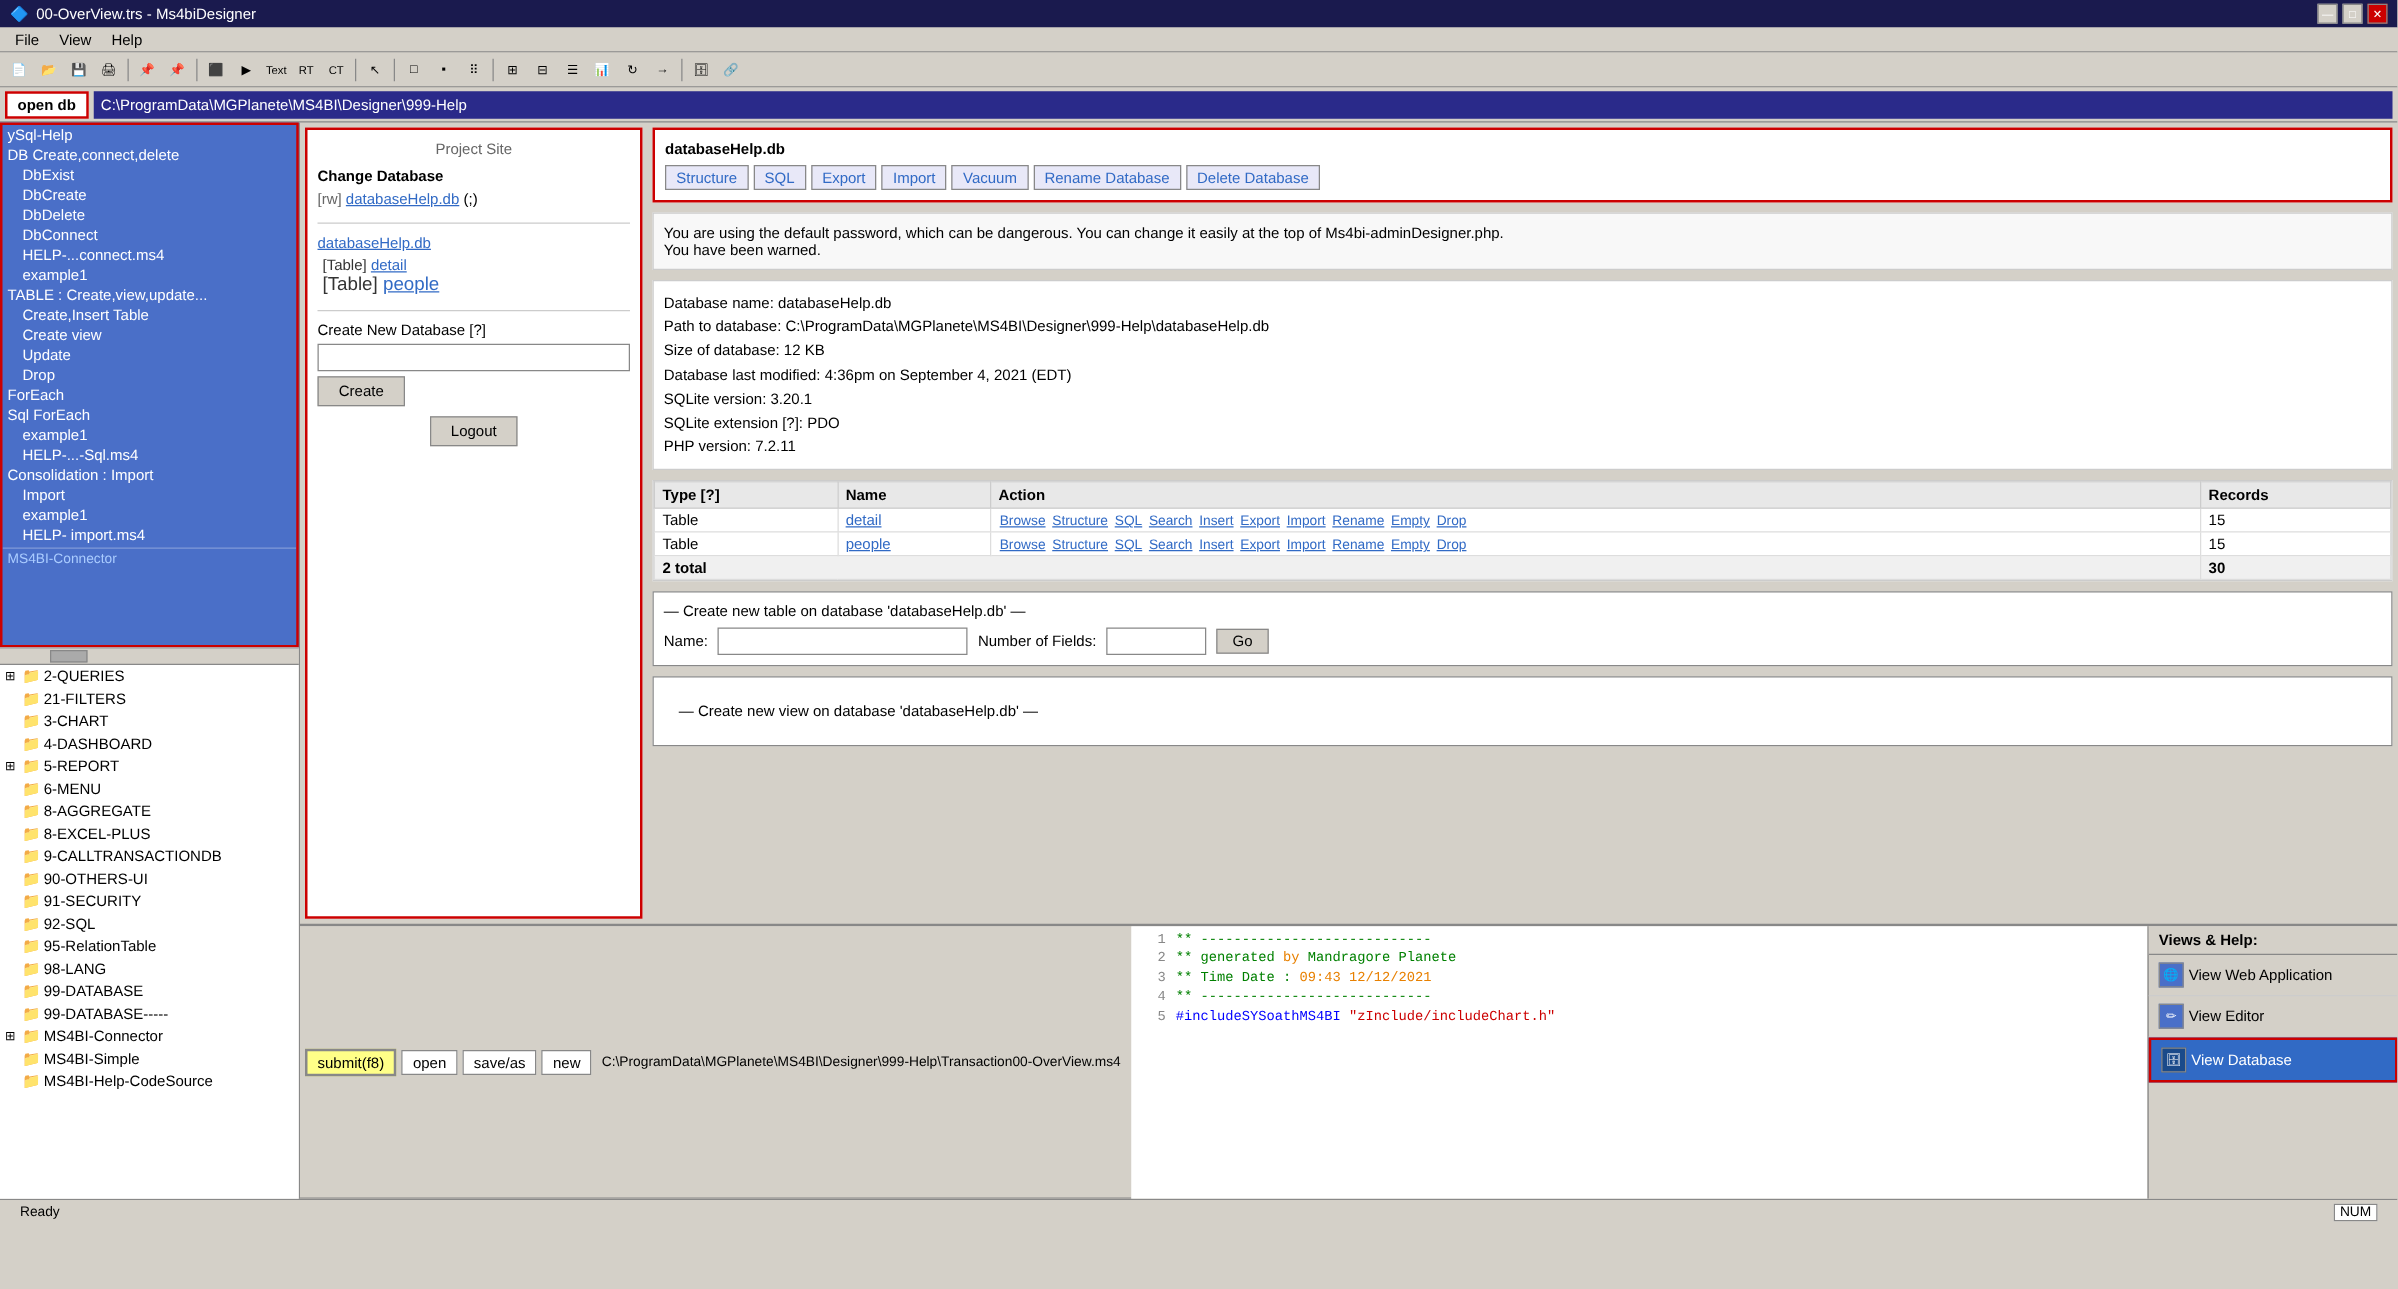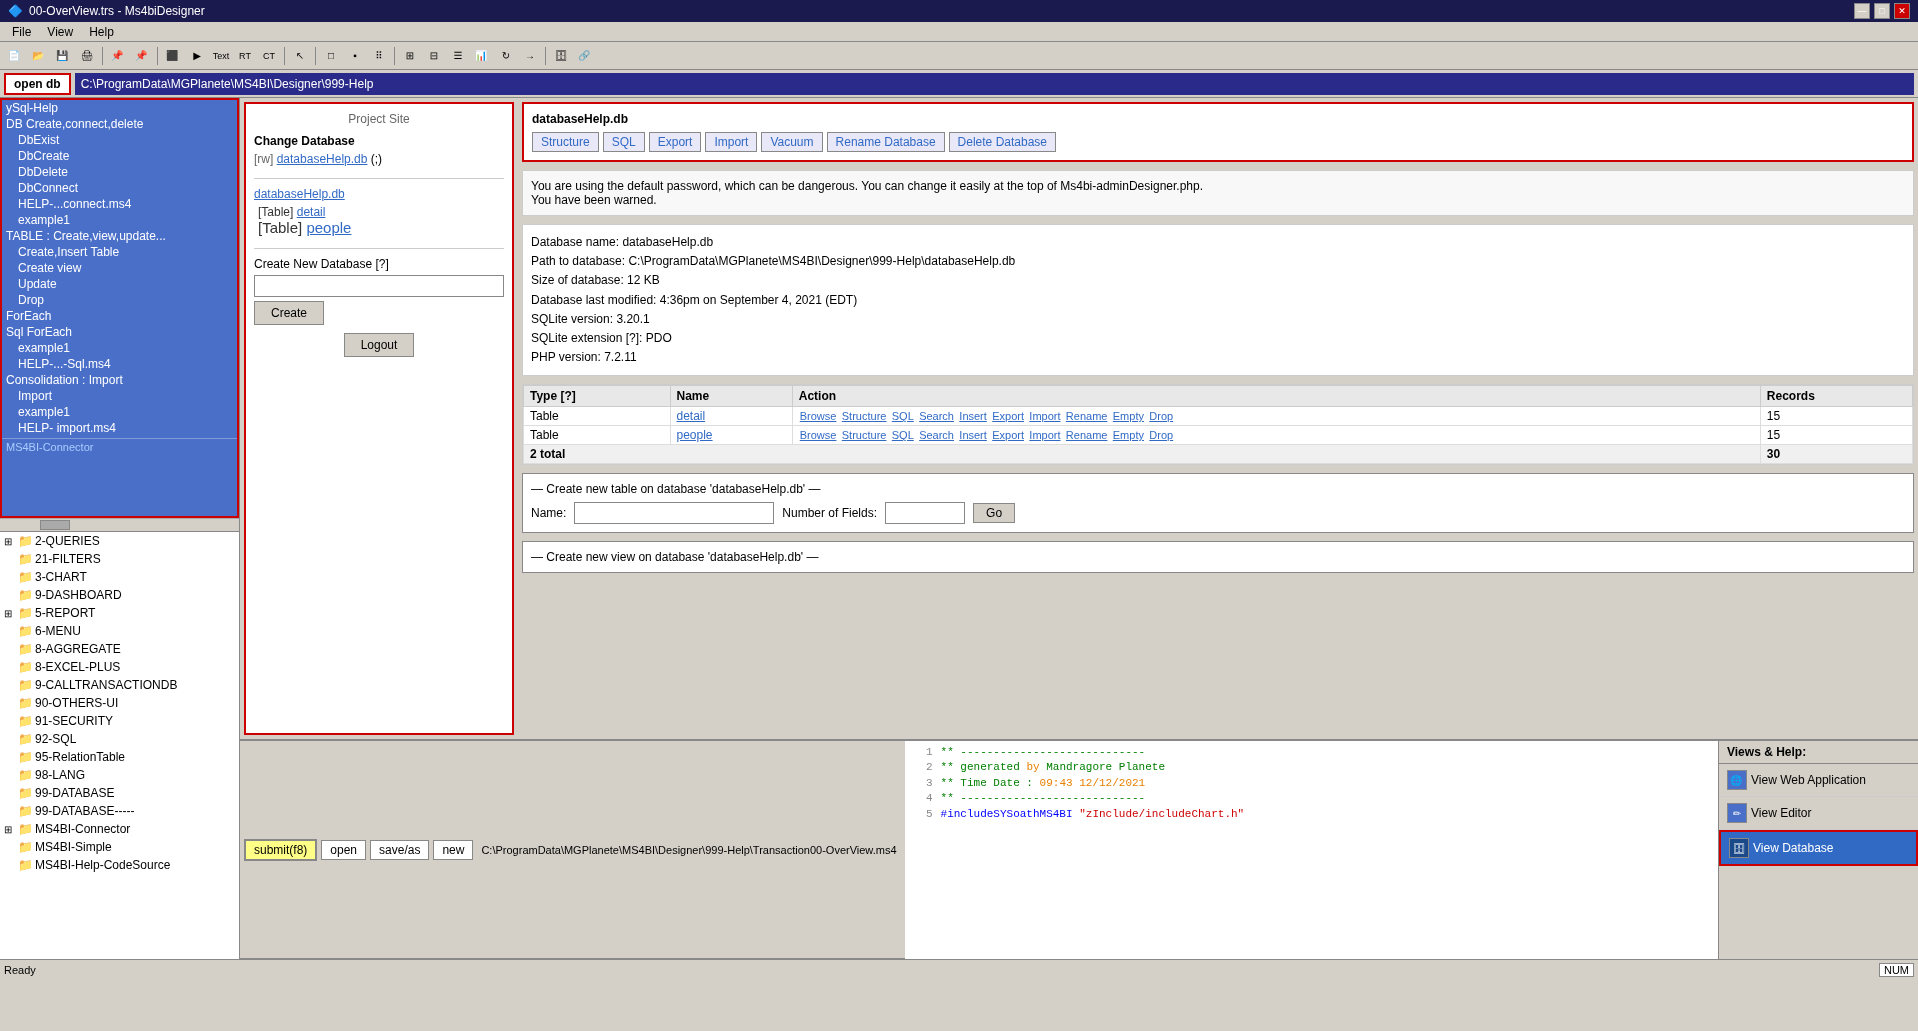--- a/index.html
+++ b/index.html
@@ -155,21 +155,21 @@
         <span>21-FILTERS</span>
       </div>
       <div class="tree-item">
         <span class="expander" style="visibility:hidden;">⊞</span>
         <span style="color:#e8a000;">📁</span>
         <span>3-CHART</span>
       </div>
       <div class="tree-item">
         <span class="expander" style="visibility:hidden;">⊞</span>
         <span style="color:#e8a000;">📁</span>
-        <span>9-DASHBOARD</span>
+        <span>4-DASHBOARD</span>
       </div>
       <div class="tree-item">
         <span class="expander">⊞</span>
         <span style="color:#e8a000;">📁</span>
         <span>5-REPORT</span>
       </div>
       <div class="tree-item">
         <span class="expander" style="visibility:hidden;">⊞</span>
         <span style="color:#e8a000;">📁</span>
         <span>6-MENU</span>
@@ -390,21 +390,21 @@
           </div>
           <div style="display:flex; align-items:center; gap:8px;">
             <label>Name:</label>
             <input type="text" style="height: 22px; border: 1px solid rgb(136, 136, 136); padding: 2px 4px; font-size: 12px; width: 200px;">
             <label>Number of Fields:</label>
             <input type="text" style="height: 22px; border: 1px solid rgb(136, 136, 136); padding: 2px 4px; font-size: 12px; width: 80px;">
             <button style="background:#d4d0c8; border:1px solid #888; padding:2px 12px; cursor:pointer; font-size:12px;">Go</button>
           </div>
         </div>
 
-        <div style="border:1px solid #888; padding:8px; background:white; font-size:12px;">
+        <div style="border:1px solid #888; padding:20px; background:white; font-size:12px;">
           <div style="font-size:12px;">
             — <span>Create new view on database 'databaseHelp.db'</span> —
           </div>
         </div>
       </div>
     </div>
 
     <div style="height:220px; display:flex; border-top:2px solid #888;">
 
       <div style="flex:1; display:flex; flex-direction:row;">
@@ -464,16 +464,16 @@
 
         <div style="padding:6px 8px; font-size:12px; cursor:pointer; border-bottom:1px solid #ccc; display:flex; align-items:center; gap:4px; background:#316ac5; color:white; border:2px solid #cc0000;">
           <div style="width:20px; height:20px; background:#1a4a8a; border:1px solid #888; display:flex; align-items:center; justify-content:center; color:white; font-size:10px; flex-shrink:0;">🗄</div>
           <span>View Database</span>
         </div>
       </div>
     </div>
   </div>
 </div>
 
-<div style="background:#d4d0c8; height:20px; display:flex; align-items:center; padding:0 4px; border-top:1px solid #888; font-size:11px;">
+<div style="background:#d4d0c8; height:20px; display:flex; align-items:center; padding:0 16px; border-top:1px solid #888; font-size:11px;">
   <span style="flex:1;">Ready</span>
   <span style="border:1px solid #888; padding:0 4px; background:white;">NUM</span>
 </div>
 
 </body></html>

